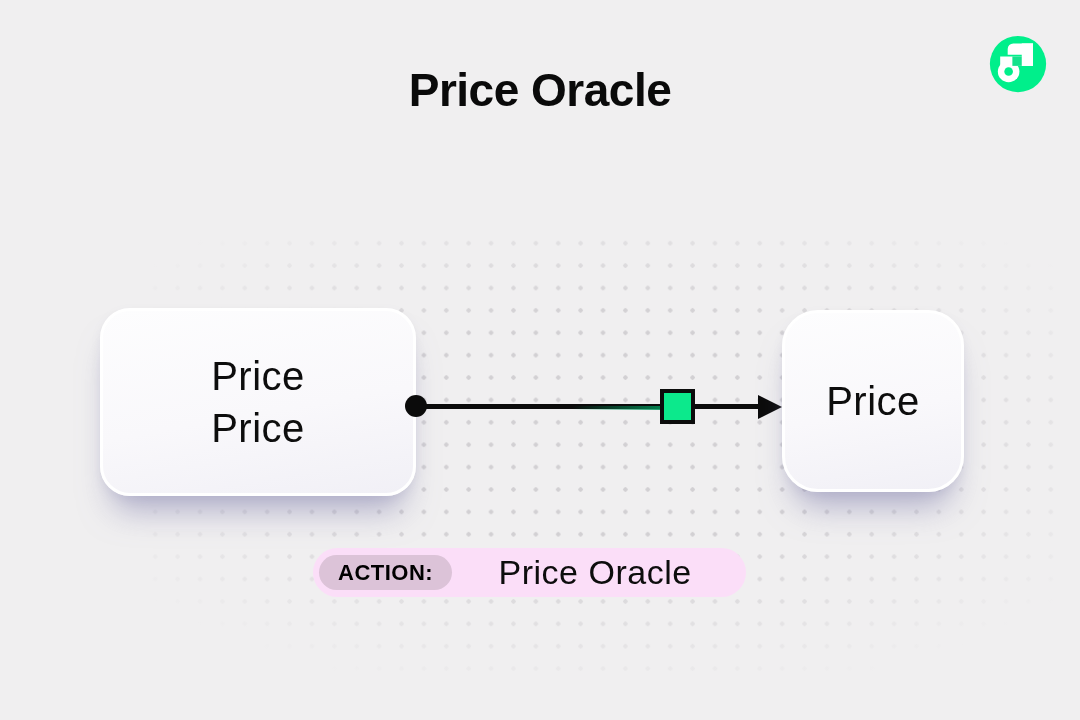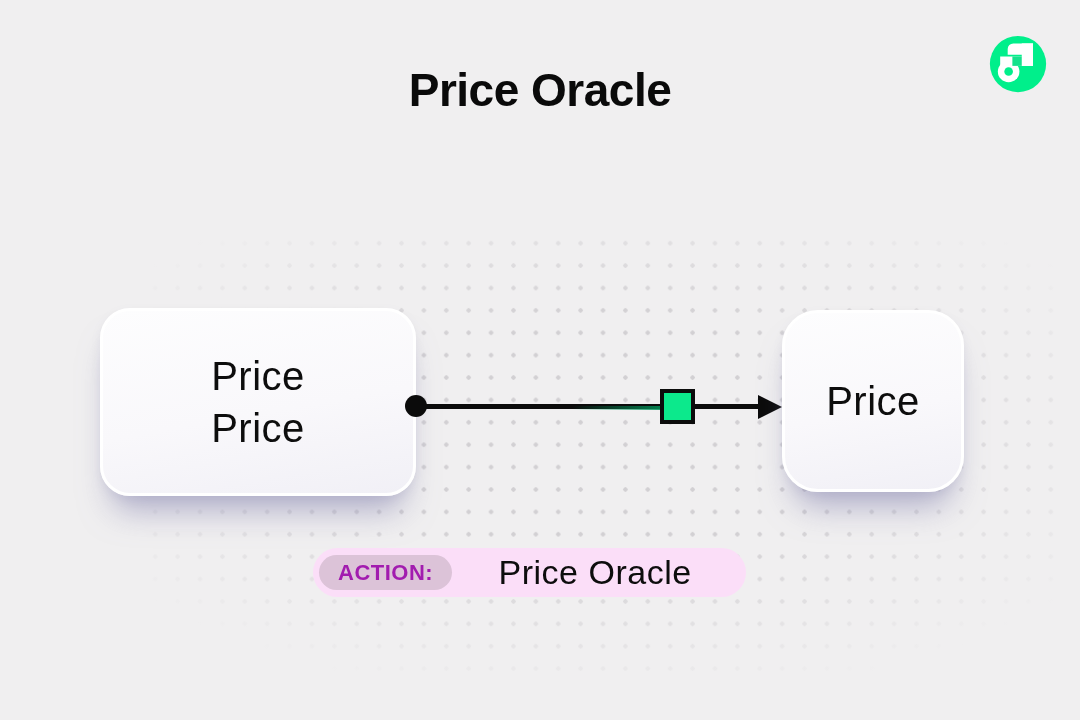--- a/index.html
+++ b/index.html
@@ -78,21 +78,21 @@
   }
 
   .badge {
     position:absolute; left:313px; top:548px; width:433px; height:49px;
     box-sizing:border-box; border-radius:25px; background:#fbdef8;
     display:flex; align-items:center;
   }
   .badge-label {
     margin-left:6px; height:35px; border-radius:18px; background:#dcc3d8;
     display:flex; align-items:center; padding:0 19px;
-    font-size:22px; font-weight:700; letter-spacing:0.5px; color:#a21caf;
+    font-size:22px; font-weight:700; letter-spacing:0.5px; color:#000000;
   }
   .badge-value {
     flex:1; text-align:center; font-size:34px; letter-spacing:0.5px;
     color:#0d0d0d; padding-right:8px;
   }
 </style>
 </head>
 <body>
 
 <div class="canvas">

